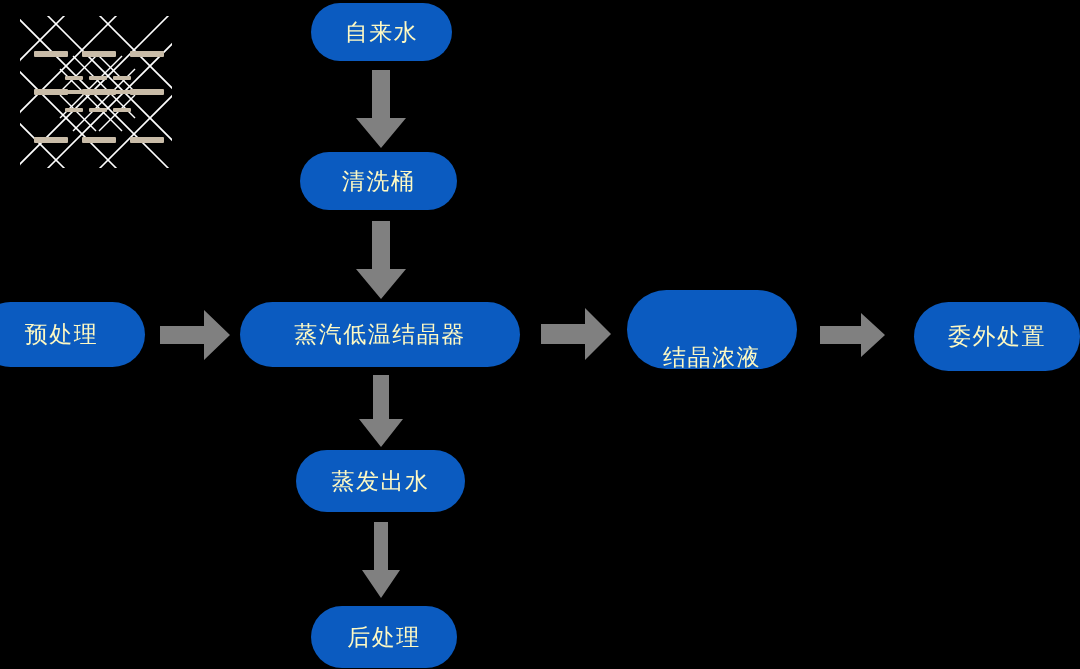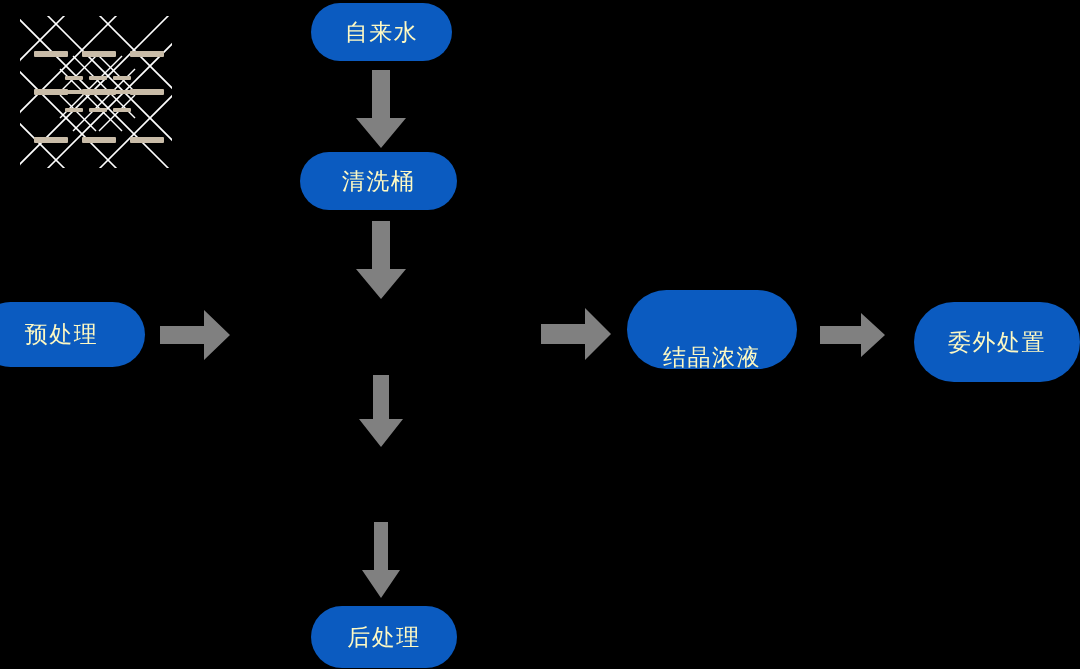--- a/index.html
+++ b/index.html
@@ -43,21 +43,21 @@
   .node-label {
     display: block;
     pointer-events: none;
   }
 
   .node.n-tapwater      { left: 311px; top: 3px;   width: 141px; height: 58px; }
   .node.n-washtank      { left: 300px; top: 152px; width: 157px; height: 58px; }
   .node.n-pretreat      { left: -22px; top: 302px; width: 167px; height: 65px; }
   .node.n-crystallizer  { left: 240px; top: 302px; width: 280px; height: 65px; }
   .node.n-concentrate   { left: 627px; top: 290px; width: 170px; height: 79px; align-items: flex-end; }
-  .node.n-outsource     { left: 914px; top: 302px; width: 166px; height: 80px; align-items: center; }
+  .node.n-outsource     { left: 914px; top: 302px; width: 166px; height: 69px; align-items: center; }
   .node.n-evapwater     { left: 296px; top: 450px; width: 169px; height: 62px; }
   .node.n-postproc      { left: 311px; top: 606px; width: 146px; height: 62px; text-align: right; }
 
   
   .arrow {
     position: absolute;
     color: #808080;
   }
   .arrow svg { display: block; }
 
@@ -137,29 +137,35 @@
   </div>
 
   <div class="node n-washtank">
     <span class="node-label">清洗桶</span>
   </div>
 
   <div class="node n-pretreat">
     <span class="node-label">预处理</span>
   </div>
 
+  <div class="node n-crystallizer">
+    <span class="node-label">蒸汽低温结晶器</span>
+  </div>
 
   <div class="node n-concentrate">
     <span class="node-label">结晶浓液</span>
   </div>
 
   <div class="node n-outsource">
     <span class="node-label">委外处置</span>
   </div>
 
+  <div class="node n-evapwater">
+    <span class="node-label">蒸发出水</span>
+  </div>
 
   <div class="node n-postproc">
     <span class="node-label">后处理</span>
   </div>
 
   <div class="arrow a-tap-wash">
     <svg width="50" height="78" viewBox="0 0 50 78">
       <polygon points="16,0 34,0 34,48 50,48 25,78 0,48 16,48" fill="#808080"></polygon>
     </svg>
   </div>

